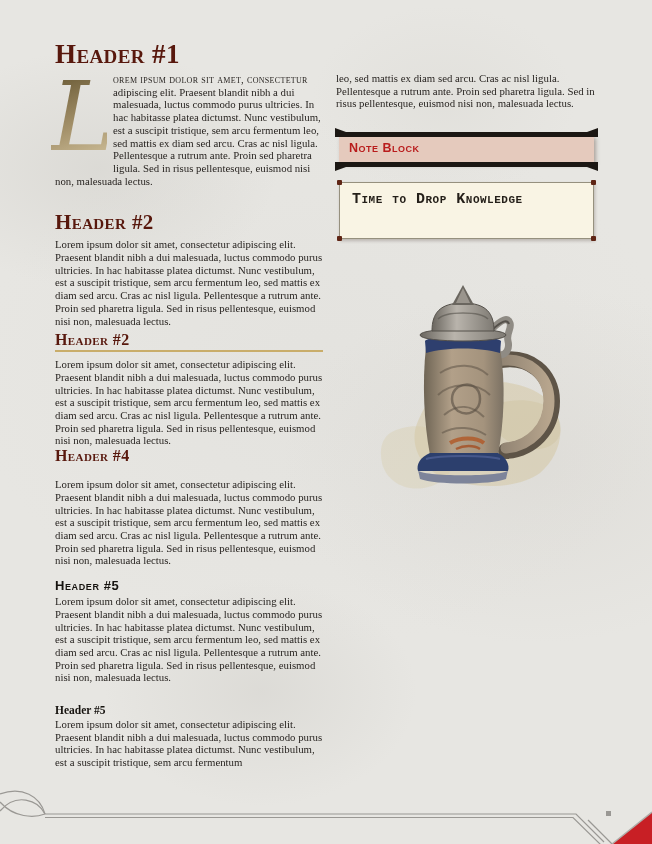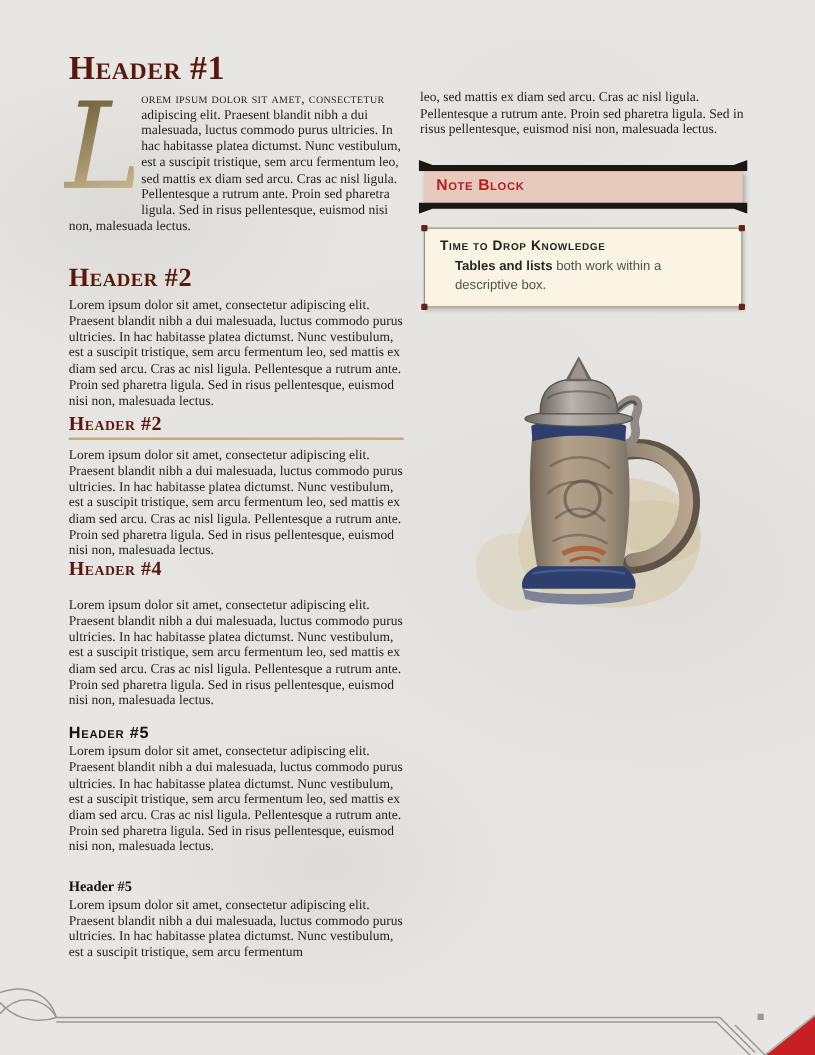--- a/index.html
+++ b/index.html
@@ -40,21 +40,21 @@
   .rc-para{position:absolute;left:0;top:72px;width:261px;}
 
   .note-block{position:absolute;left:3px;top:136px;width:255px;background:#e5cabd;box-shadow:2px 2px 4px rgba(60,40,30,.35);padding:5px 10px 8px 10px;box-sizing:border-box;}
   .note-bar{position:absolute;left:-4px;width:263px;height:9px;}
   .note-bar.top{top:-8px;}
   .note-bar.bottom{bottom:-8px;}
   .note-title{font-family:"Liberation Sans", sans-serif;font-variant:small-caps;font-weight:700;font-size:12.5px;color:#b91c1c;letter-spacing:.5px;}
   .note-body{font-family:"Liberation Sans", sans-serif;font-size:10.5px;color:#5f5a52;margin-top:2px;}
 
   .desc-box{position:absolute;left:3px;top:182px;width:255px;background:#f9f4e4;border:1px solid #96907e;box-shadow:1px 2px 3px rgba(60,40,30,.25);padding:8px 12px 10px 12px;box-sizing:border-box;}
-  .desc-title{font-family:Liberation Sans, sans-serif;font-variant:small-caps;font-weight:700;font-size:11px;color:#241f19;letter-spacing:.5px;margin-bottom:3px;}
+  .desc-title{font-family:Liberation Mono, monospace;font-variant:small-caps;font-weight:700;font-size:15px;color:#241f19;letter-spacing:.5px;margin-bottom:20px;}
   .desc-body{font-family:"Liberation Sans", sans-serif;font-size:10.5px;line-height:14.5px;color:#55504a;}
   .desc-indent{font-family:"Liberation Sans", sans-serif;font-size:10.5px;line-height:14.5px;color:#55504a;margin-top:1px;padding-left:12px;}
   .desc-indent b{color:#2b2620;}
   .corner-dot{position:absolute;width:5px;height:5px;background:#5f2515;border-radius:1px;}
   .corner-dot.tl{left:-3px;top:-3px;} .corner-dot.tr{right:-3px;top:-3px;}
   .corner-dot.bl{left:-3px;bottom:-3px;} .corner-dot.br{right:-3px;bottom:-3px;}
 
   .stein-wrap{position:absolute;left:380px;top:283px;width:190px;height:210px;}
   .footer{position:absolute;left:0;top:784px;width:652px;height:60px;}
 </style>
@@ -98,21 +98,20 @@
         <polygon points="0,9 0,0 263,0 263,9 252,5 11,5" fill="#1b1713"></polygon>
       </svg>
     </div>
 
     <div class="desc-box">
       <span class="corner-dot tl"></span>
       <span class="corner-dot tr"></span>
       <span class="corner-dot bl"></span>
       <span class="corner-dot br"></span>
       <div class="desc-title">Time to Drop Knowledge</div>
-      <div class="desc-indent"><b>Tables and lists</b><span> both work within a descriptive box.</span></div>
     </div>
   </div>
 
   <div class="stein-wrap">
     <svg width="190" height="210" viewBox="0 0 190 210">
       <defs>
         <linearGradient id="bodyg" x1="0" y1="0" x2="1" y2="0">
           <stop offset="0" stop-color="#6f6555"></stop>
           <stop offset="0.35" stop-color="#b2a089"></stop>
           <stop offset="0.75" stop-color="#a4937d"></stop>

